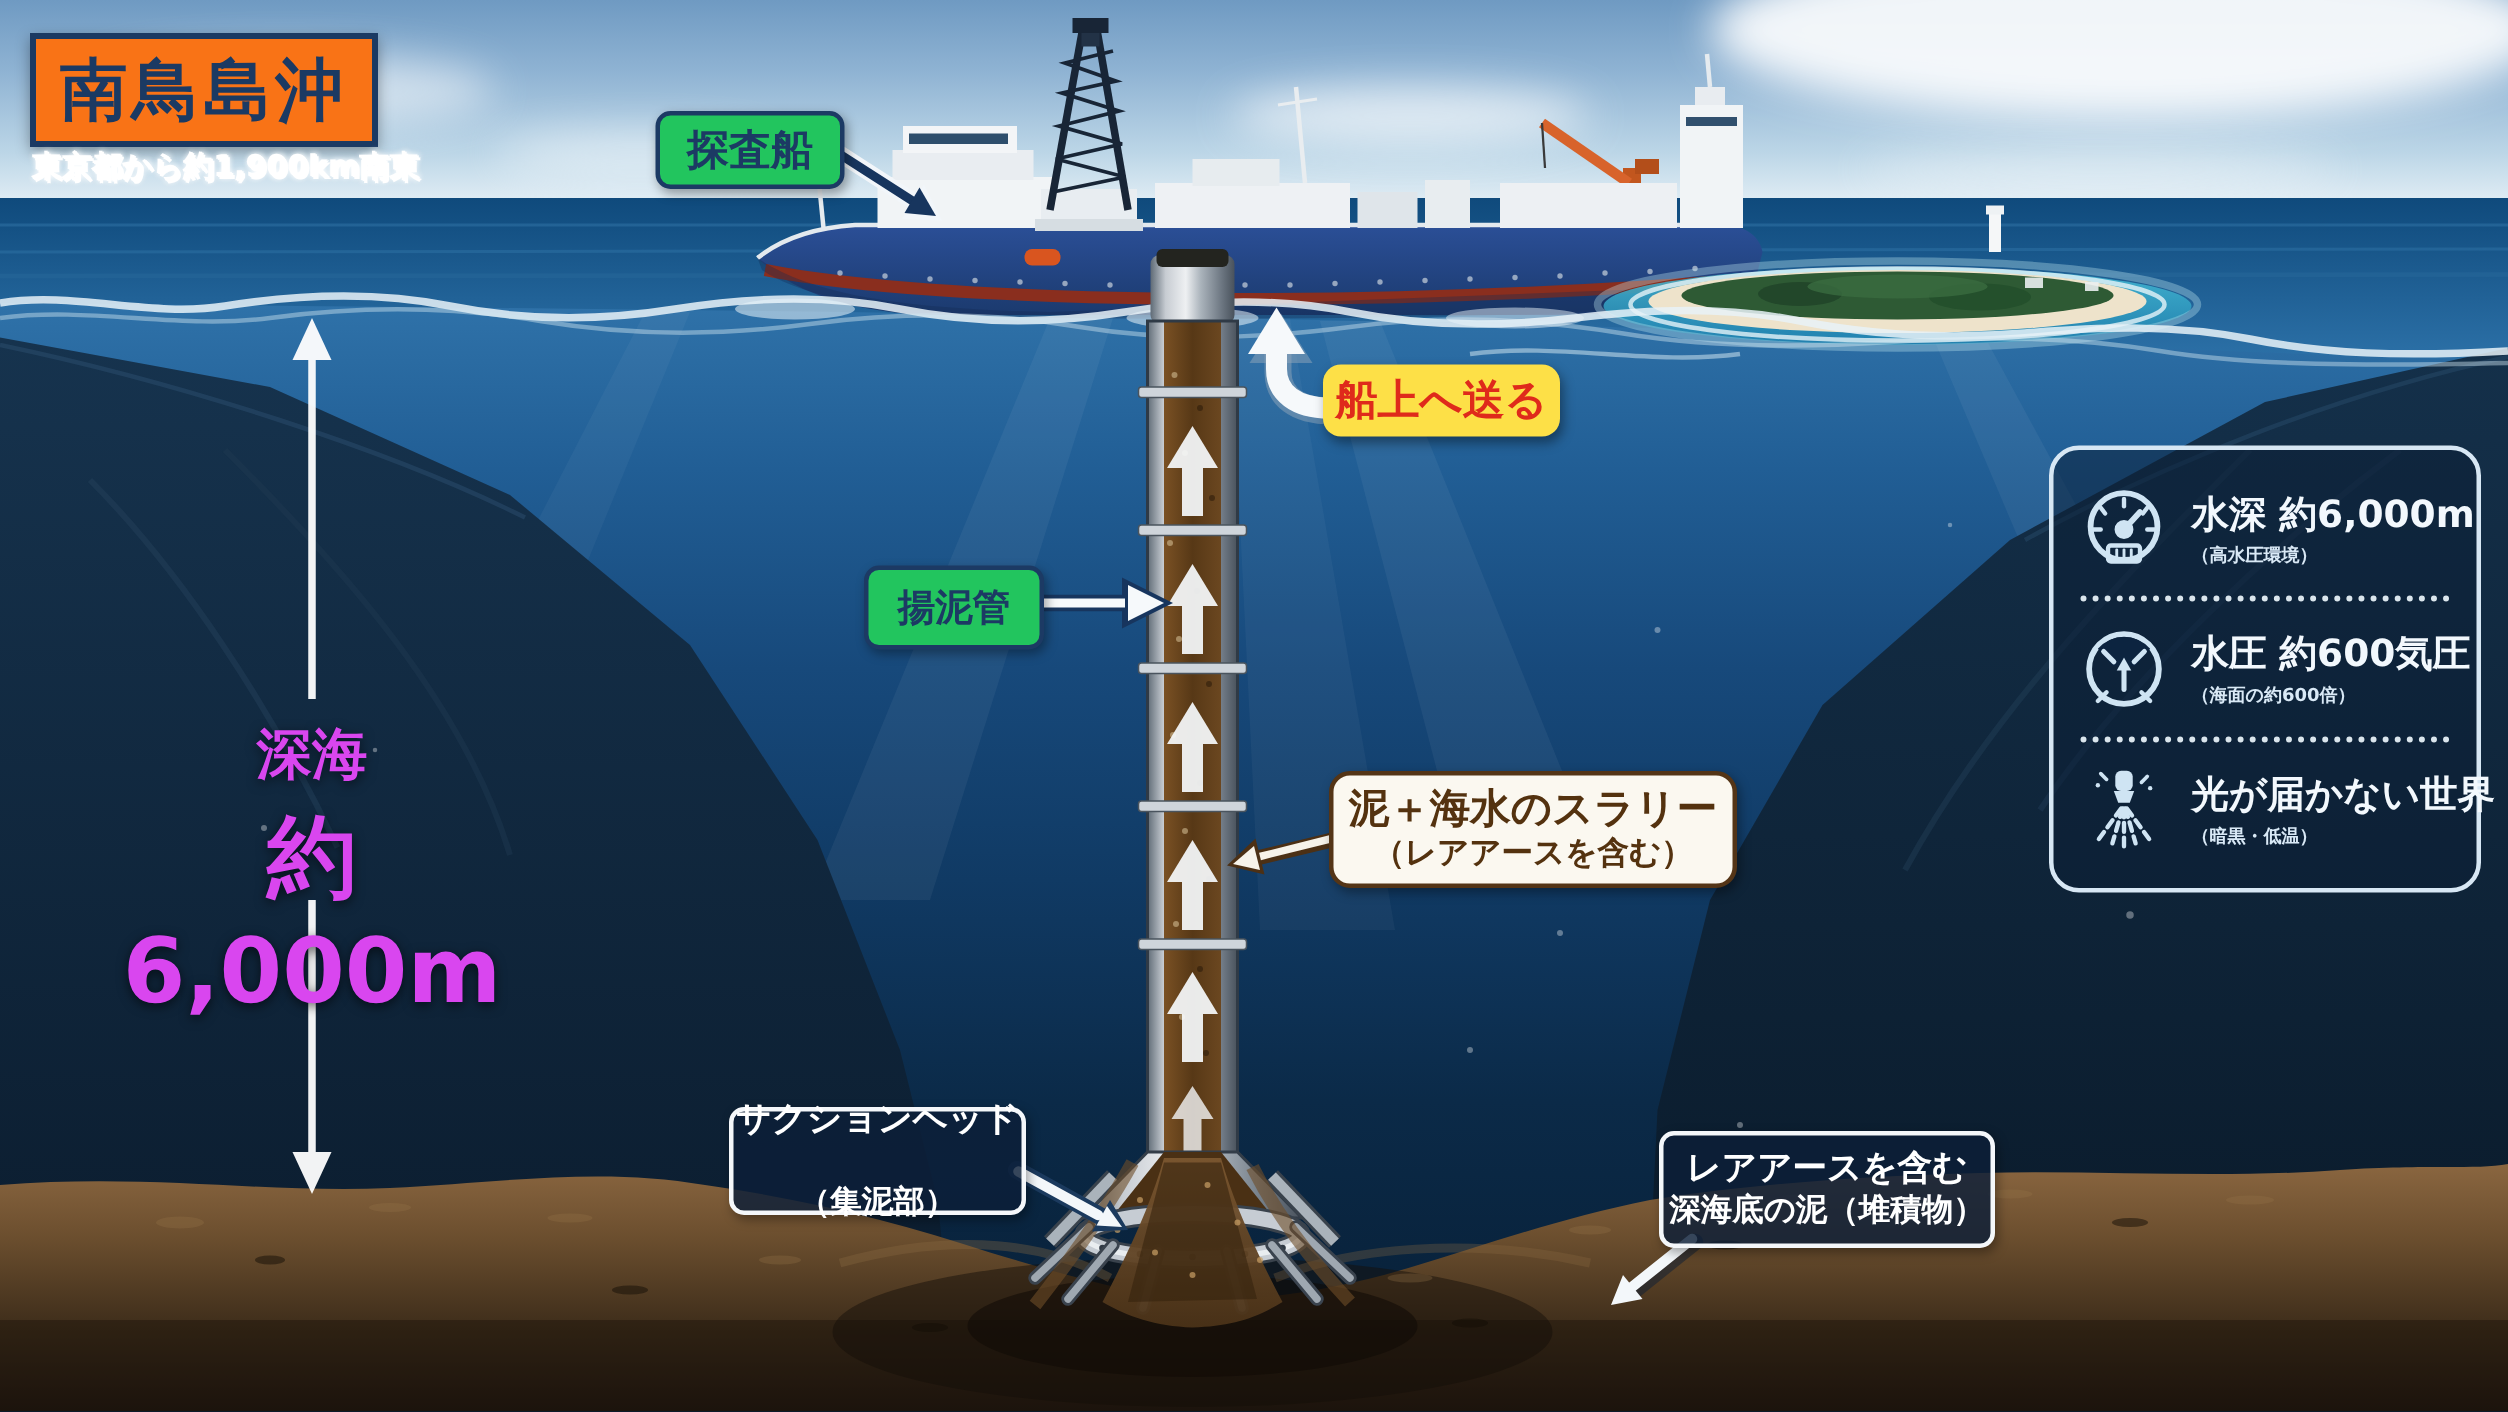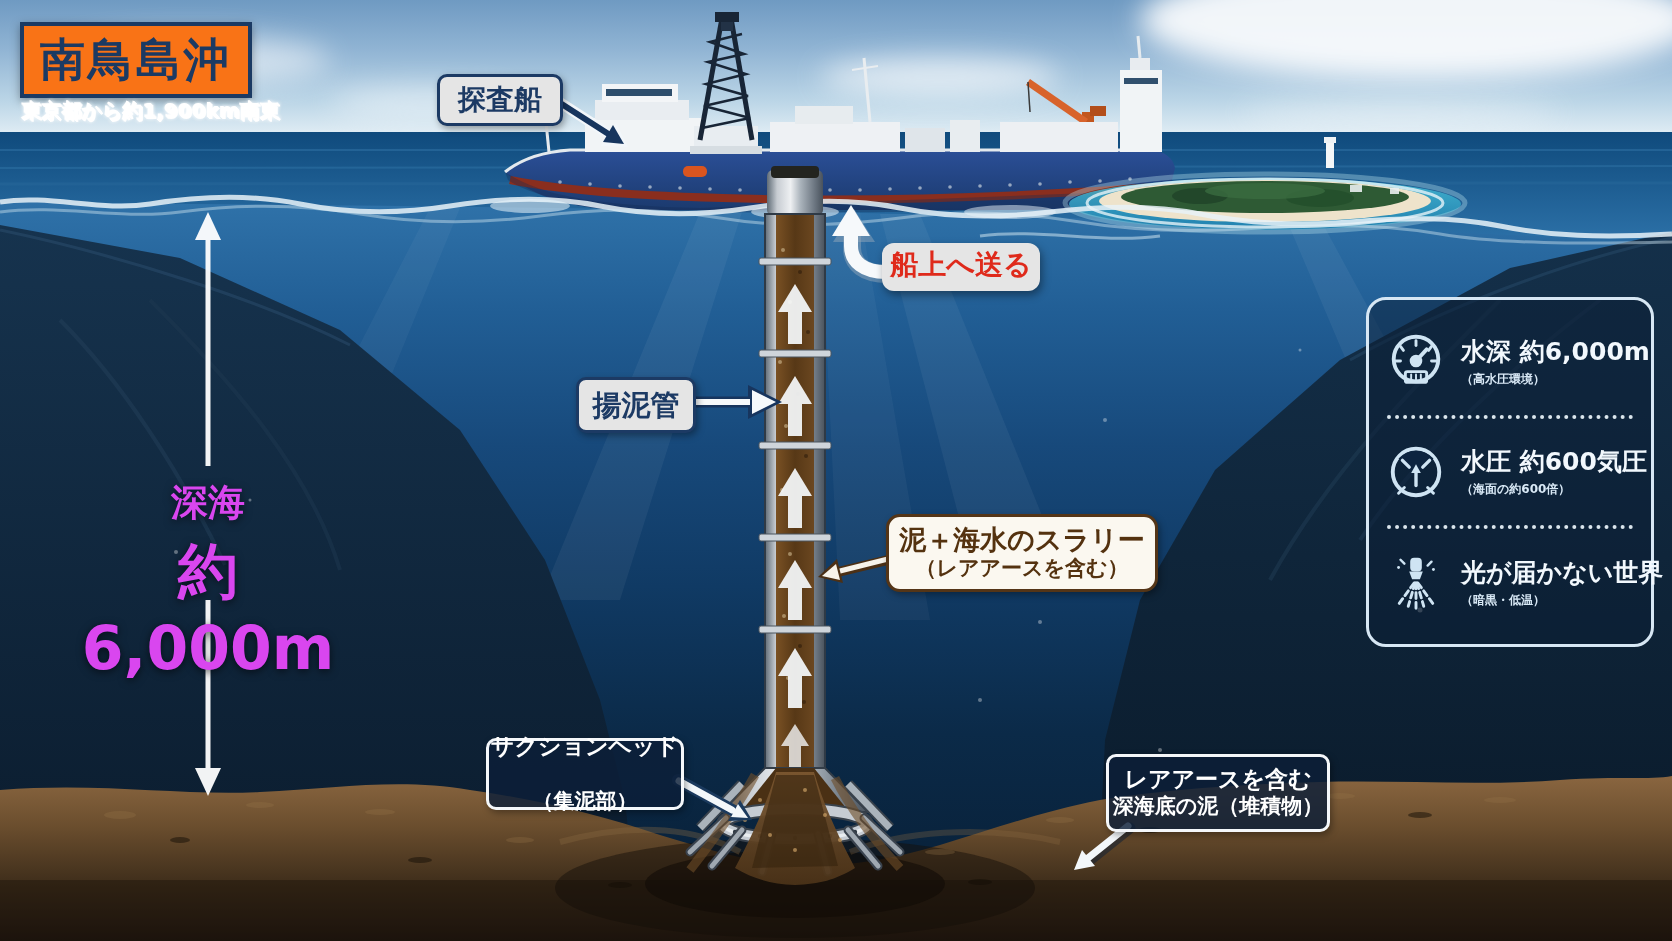--- a/index.html
+++ b/index.html
@@ -8,46 +8,46 @@
   
   .sky{position:absolute;left:0;top:0;width:1672px;height:136px;
     background:linear-gradient(180deg,#6f9ac2 0%,#8fb3d3 35%,#bcd6e7 75%,#e2eef5 100%);}
   .cloud{position:absolute;background:#ffffff;border-radius:50%;filter:blur(14px);}
   .horizon{position:absolute;left:0;top:132px;width:1672px;height:2px;background:#dfeef5;opacity:.55;}
   .artwork{position:absolute;left:0;top:0;width:1672px;height:941px;}
   
   .lbl{position:absolute;display:flex;flex-direction:column;align-items:center;justify-content:center;
     text-align:center;font-weight:bold;line-height:1.12;border-radius:10px;
     box-shadow:2px 3px 7px rgba(0,0,0,.35);}
-  .lbl-white{background:#e5e5e5;border:3px solid #1c3a64;color:#1c3a64;}
+  .lbl-white{background:#22c55e;border:3px solid #1c3a64;color:#1c3a64;}
   .lbl-dark{background:rgba(12,31,56,.82);border:3px solid #f4f7fa;color:#ffffff;}
   .lbl-cream{background:#fbf8f0;border:3px solid #543517;color:#54320f;border-radius:14px;}
-  .lbl-red{background:#e5e5e5;border:none;color:#df2a1b;border-radius:12px;
-    box-shadow:2px 4px 8px rgba(0,0,0,.4);font-family:Liberation Mono, monospace;}
+  .lbl-red{background:#fde047;border:none;color:#df2a1b;border-radius:12px;
+    box-shadow:2px 4px 8px rgba(0,0,0,.4);}
   
   .title-box{position:absolute;left:20px;top:22px;background:#f97316;border:4px solid #1b3a63;
     padding:4px 16px;font-size:45px;font-weight:bold;color:#1b3a63;letter-spacing:3px;
     box-shadow:0 3px 9px rgba(0,0,0,.35);}
   .subtitle{position:absolute;left:22px;top:98px;font-size:20px;font-weight:bold;color:#ffffff;
     text-shadow:0 0 4px #fff,0 0 4px #fff,1px 1px 0 #fff,-1px -1px 0 #fff;}
   
   .depth-text{position:absolute;left:78px;top:478px;width:260px;text-align:center;color:#d946ef;
     font-weight:bold;text-shadow:0 2px 8px rgba(0,0,0,.6);}
   .depth-text .l1{font-size:37px;}
   .depth-text .l2{font-size:60px;margin-top:4px;}
   
-  .info-panel{position:absolute;left:1366px;top:297px;width:288px;height:350px;box-sizing:border-box;
+  .info-panel{position:absolute;left:1366px;top:297px;width:288px;height:298px;box-sizing:border-box;
     border:3px solid #d7e7f4;border-radius:20px;background:rgba(12,30,54,.52);
     display:flex;flex-direction:column;justify-content:space-evenly;padding:8px 16px;}
   .info-row{display:flex;align-items:center;gap:14px;}
   .info-icon{flex:none;width:62px;height:62px;}
   .info-text .l1{font-size:25px;font-weight:bold;color:#f2f8fd;white-space:nowrap;}
   .info-text .l2{font-size:12px;font-weight:bold;color:#d9e9f6;margin-top:3px;white-space:nowrap;}
   .info-sep{border-top:4px dotted rgba(236,246,252,.92);margin:0 2px;}
-  .fs28{font-size:28px;} .fs29{font-size:29px;}
+  .fs28{font-size:28px;} .fs29{font-size:25px;}
   .slurry-l1{font-size:27px;} .slurry-l2{font-size:21px;margin-top:2px;}
   .dark-l{font-size:23px;} .dark-l2{font-size:21px;margin-top:2px;}
 </style>
 </head>
 <body>
 
 <div class="scene">
 
   <div class="sky">
     <div class="cloud" style="left:1140px;top:-40px;width:560px;height:120px;opacity:.9;"></div>

